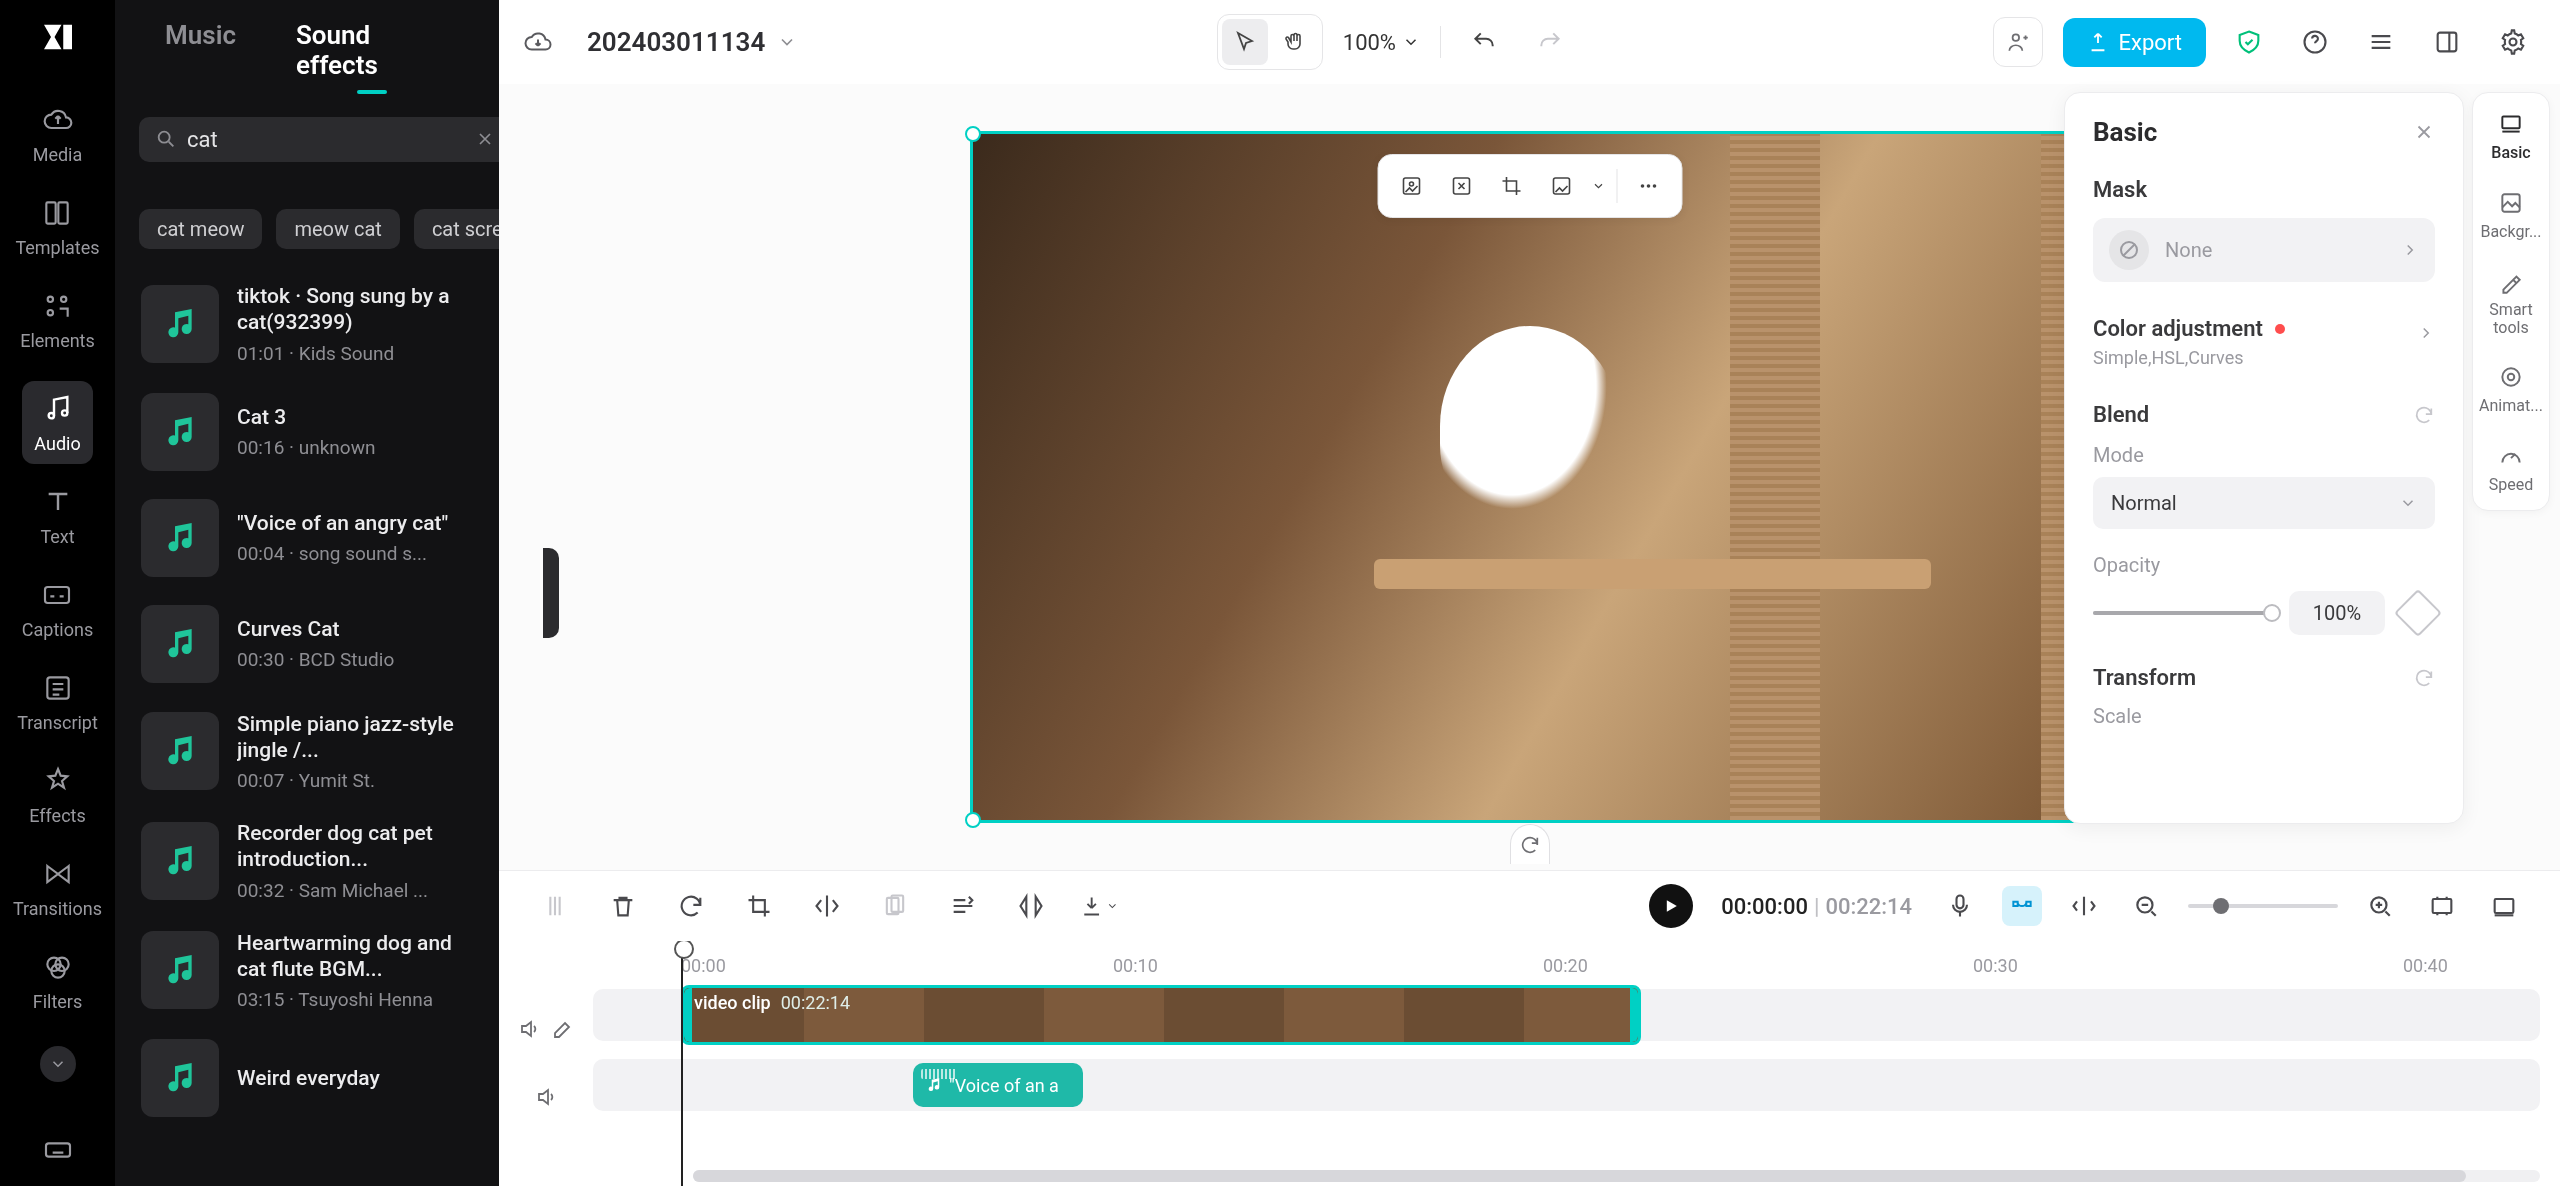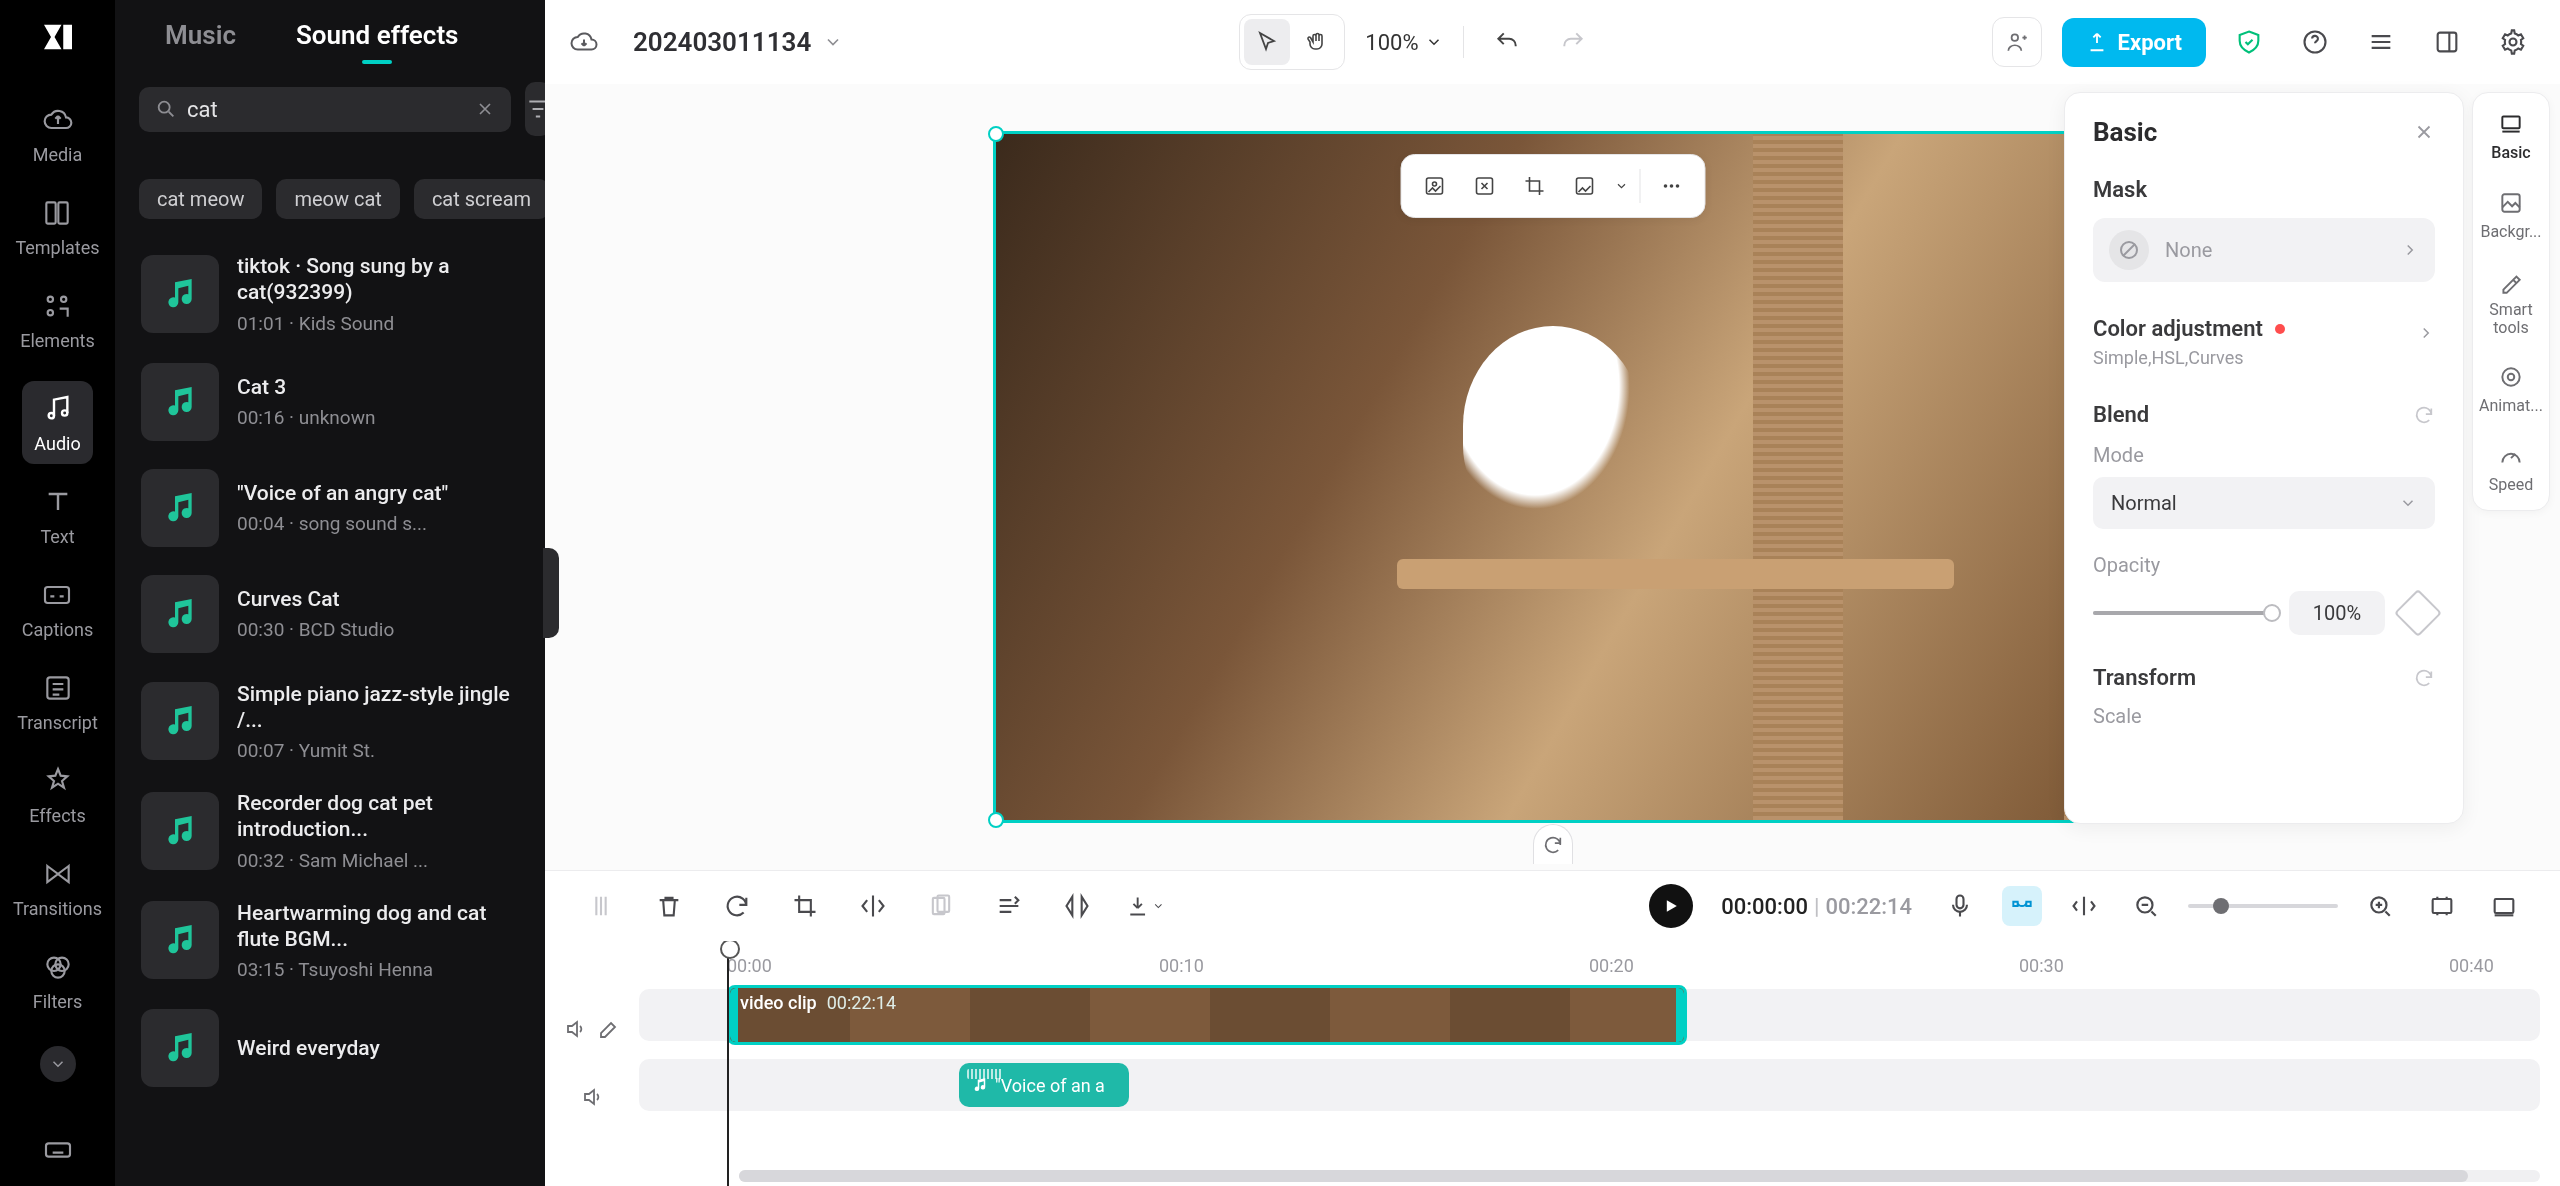--- a/index.html
+++ b/index.html
@@ -10,21 +10,21 @@
 .logo { width: 50px; height: 50px; display:flex; align-items:center; justify-content:center; margin-bottom: 40px;}
 .rail-item { display: flex; flex-direction: column; align-items: center; gap: 6px; margin-bottom: 30px; color: #9a9aa0; font-size: 18px; cursor: pointer; }
 .rail-item.active { background: #2a2a2e; border-radius: 12px; padding: 10px 12px; color: #fff; margin-bottom: 20px; }
 .rail-item.active .rail-label { color: #fff; }
 .rail-icon { width: 36px; height: 36px; display:flex; align-items:center; justify-content:center; }
 .rail-label { font-size: 18px; }
 .rail-more { margin-top: 4px; width:36px; height:36px; border-radius:50%; background:#2a2a2e; display:flex;align-items:center;justify-content:center;color:#9a9aa0;}
 .rail-keyboard { margin-top: auto; margin-bottom: 20px; color:#9a9aa0;}
 
 
-.audio-panel { width: 430px; background: #121214; display:flex; flex-direction:column; }
+.audio-panel { width: 384px; background: #121214; display:flex; flex-direction:column; }
 .audio-tabs { display:flex; gap: 60px; padding: 20px 50px 0; }
 .audio-tab { font-size: 26px; font-weight: 600; color: #8e8e93; padding-bottom: 14px; cursor:pointer; position:relative; }
 .audio-tab.active { color: #fff; }
 .audio-tab.active::after { content:""; position:absolute; left:50%; transform:translateX(-50%); bottom:0; width:30px; height:4px; background:#00d0c4; border-radius:2px; }
 
 .search-row { display:flex; gap: 14px; padding: 18px 24px; align-items:center; }
 .search-box { flex:1; display:flex; align-items:center; background:#2b2b2e; border-radius: 10px; padding: 10px 16px; gap:10px; }
 .search-box input { flex:1; background:transparent; border:none; outline:none; color:#e4e4e6; font-size: 22px; }
 .search-box .sicon { color:#8e8e93; }
 .search-clear { color:#8e8e93; cursor:pointer; }
@@ -49,21 +49,21 @@
 .proj-name .chev { color:#8e8e93; }
 .cloud-icon { color:#5a5a5e; }
 .tool-group { display:flex; gap:4px; background:#fff; border:1px solid #e5e5e7; border-radius:12px; padding:4px; }
 .tool-btn { width:46px; height:46px; display:flex;align-items:center;justify-content:center; border-radius:8px; color:#444; cursor:pointer;}
 .tool-btn.active { background:#ededef; }
 .tool-btn.disabled { color:#c7c7cc; }
 .zoom-sel { display:flex; align-items:center; gap:6px; font-size:22px; color:#333; cursor:pointer; }
 .sep { width:1px; height:32px; background:#e4e4e6; }
 .spacer { flex:1; }
 .collab-btn { width:50px;height:50px; border:1px solid #e5e5e7; border-radius:12px;display:flex;align-items:center;justify-content:center;color:#6e6e72;cursor:pointer;}
-.export-btn { display:flex;align-items:center;gap:10px; background:#00b9ef; color:#fff; font-size:22px; font-weight:700; padding:12px 24px; border-radius:12px; cursor:pointer;}
+.export-btn { display:flex;align-items:center;gap:10px; background:#00b9ef; color:#fff; font-size:22px; font-weight:400; padding:12px 24px; border-radius:12px; cursor:pointer;}
 .hdr-icon { width:46px;height:46px;display:flex;align-items:center;justify-content:center;color:#4a4a4e;cursor:pointer;}
 .hdr-icon.green { color:#00c07a; }
 
 
 .preview-area { flex:1; position:relative; display:flex; align-items:center; justify-content:center; background:#fbfbfb; }
 .canvas { position:relative; width: 1120px; height: 692px; background: linear-gradient(120deg,#3b2a1c,#7a5639 35%,#c9a579 60%,#7a5533 100%); border:3px solid #00d0c4; }
 .canvas .cat { position:absolute; left:42%; top:28%; width:180px; height:200px; background:radial-gradient(ellipse at 40% 30%, #fff 0%, #fff 55%, rgba(255,255,255,0) 62%); border-radius:50% 50% 40% 40%; }
 .canvas .shelf { position:absolute; left:36%; top:62%; width:50%; height:30px; background:#c9a073; border-radius:6px; }
 .canvas .post { position:absolute; top:0; width:90px; height:100%; background:repeating-linear-gradient(0deg,#b9926b 0 4px,#a98258 4px 8px);}
 .canvas .post.p1{ left:68%; } .canvas .post.p2{ right:-4%; }

